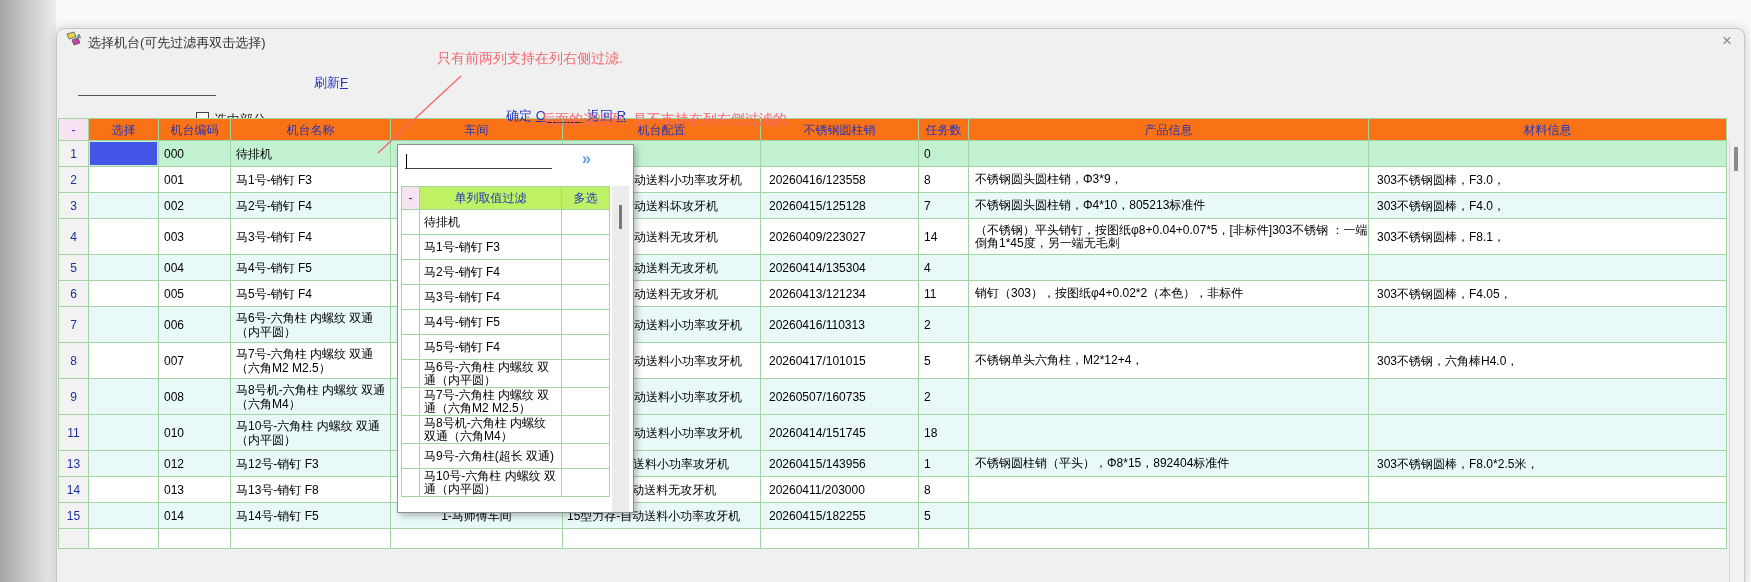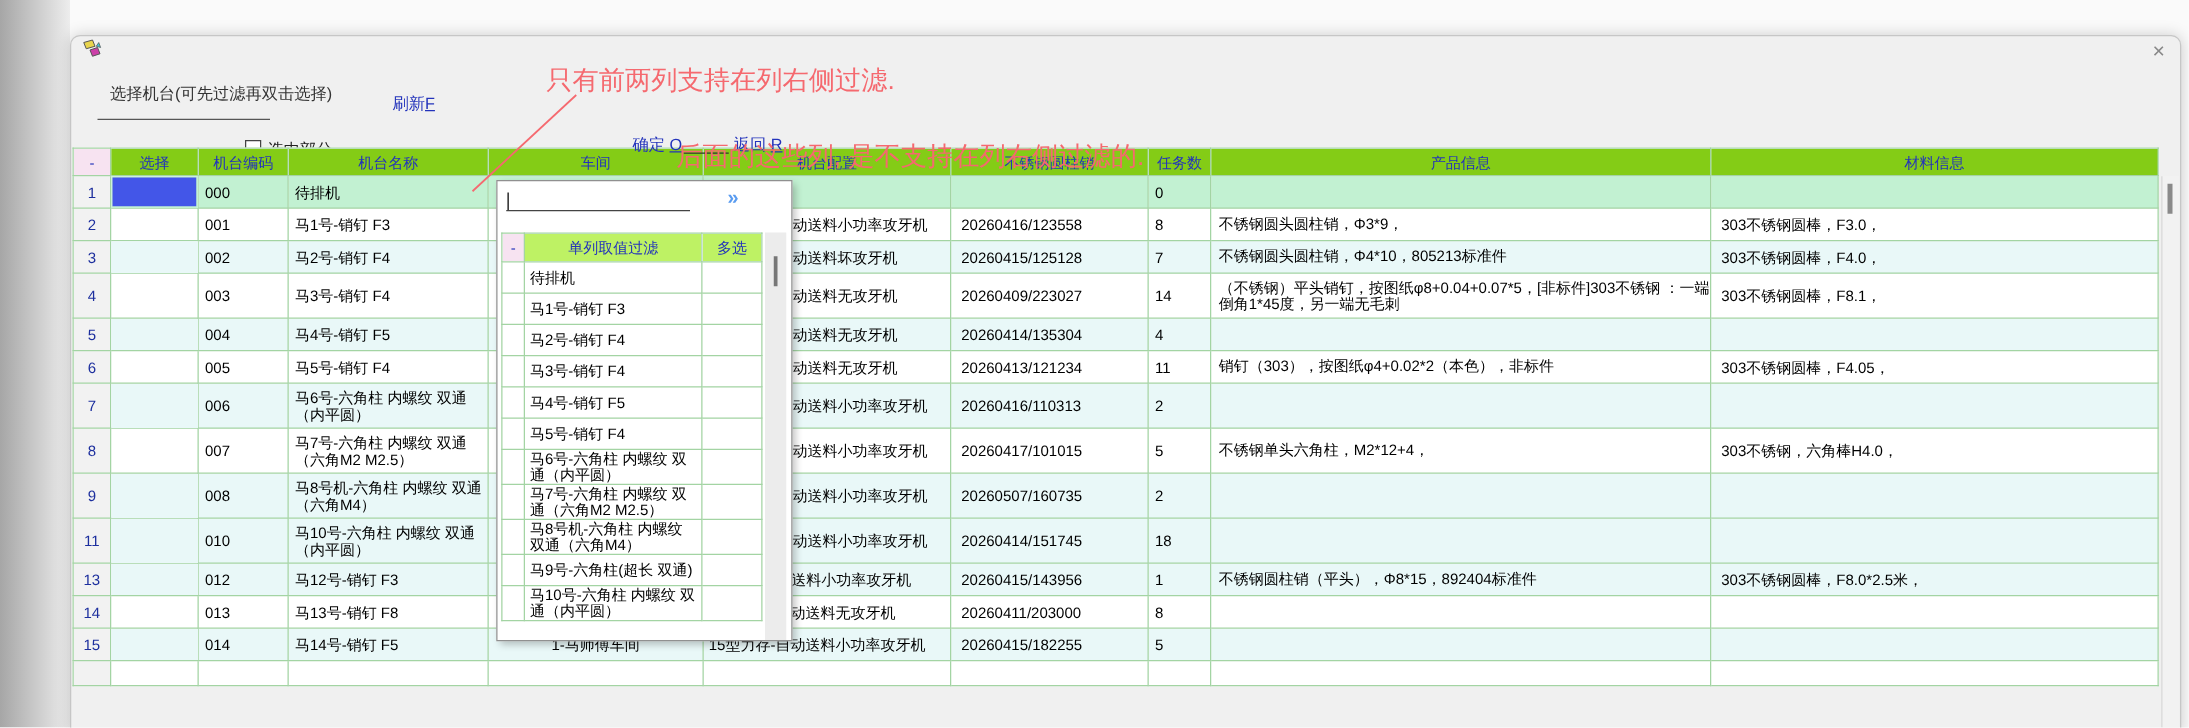--- a/index.html
+++ b/index.html
@@ -8,43 +8,43 @@
   }
   *{box-sizing:border-box;}
   html,body{margin:0;padding:0;}
   body{width:1751px;height:582px;overflow:hidden;position:relative;background:#fafafa;
        font-family:"Liberation Sans","DejaVu Sans",sans-serif;}
   .band{position:absolute;left:0;top:0;width:56px;height:582px;
         background:linear-gradient(to right,#a6a6a6,#ededed);}
   .dialog{position:absolute;left:56px;top:28px;width:1689px;height:560px;background:#f0f0f0;
           border:1px solid #c6c6c6;border-radius:8px 8px 0 0;box-shadow:0 0 12px rgba(0,0,0,.18);}
   .dlg-icon{position:absolute;left:66px;top:31px;width:16px;height:16px;}
-  .title{position:absolute;left:88px;top:34px;font-size:13px;color:#333;margin-top:32px;}
+  .title{position:absolute;left:88px;top:34px;font-size:13px;color:#333;}
   .close{position:absolute;left:1716px;top:31px;width:22px;height:20px;font-size:17px;
          color:#888;text-align:center;line-height:20px;}
   .refresh{position:absolute;left:314px;top:74px;font-size:13px;color:var(--hdr-blue);}
   .hot{text-decoration:underline;}
   .flt-input{position:absolute;left:78px;top:80px;width:138px;height:16px;border-bottom:1px solid #555;}
   .chk{position:absolute;left:196px;top:112px;width:13px;height:13px;border:1px solid #444;background:#fff;}
   .chk-label{position:absolute;left:214px;top:111px;font-size:13px;color:#222;}
   .lnk{position:absolute;font-size:13px;color:var(--hdr-blue);z-index:2;}
   .confirm{left:506px;top:107px;}
   .back{left:587px;top:107px;}
   .sep-line{position:absolute;left:547px;top:112px;width:36px;height:11px;border-bottom:1px solid #333;z-index:2;}
-  .note{position:absolute;font-size:21px;color:var(--note-red);white-space:nowrap;z-index:3;}
+  .note{position:absolute;font-size:14px;color:var(--note-red);white-space:nowrap;z-index:3;}
   .note1{left:437px;top:50px;}
   .note2{left:541px;top:111px;}
   .arrow-svg{position:absolute;left:370px;top:70px;z-index:4;}
 
   table.grid{position:absolute;left:58px;top:118px;border-collapse:collapse;table-layout:fixed;
              width:1668px;font-size:12px;background:#fff;z-index:1;}
   .grid td,.grid th{border:1px solid var(--grid);overflow:hidden;vertical-align:middle;
                     line-height:14px;padding:0 0 0 5px;white-space:normal;}
   .grid th{height:22px;color:var(--hdr-blue);font-weight:normal;text-align:center;
-           background:#84cc16;padding:0;}
+           background:#f97316;padding:0;}
   .grid th.h-dash{background:#f7e3f1;}
   tr.tint td{background:var(--alt);}
   tr.first td{background:var(--mint);}
   .grid td.num{background:#f2f2f2;color:#1d2f9e;text-align:center;padding:0;}
   .grid td.sel{position:relative;padding:0;}
   .selbox{position:absolute;left:1px;top:1px;right:1px;bottom:1px;background:var(--selblue);}
   .grid td.shop{text-align:center;padding:0;}
   .grid td.cfg{padding-left:4px;}
   .grid td.cfg.frag{padding-left:71px;}
   .grid td.cfg.frag2{padding-left:18px;}

